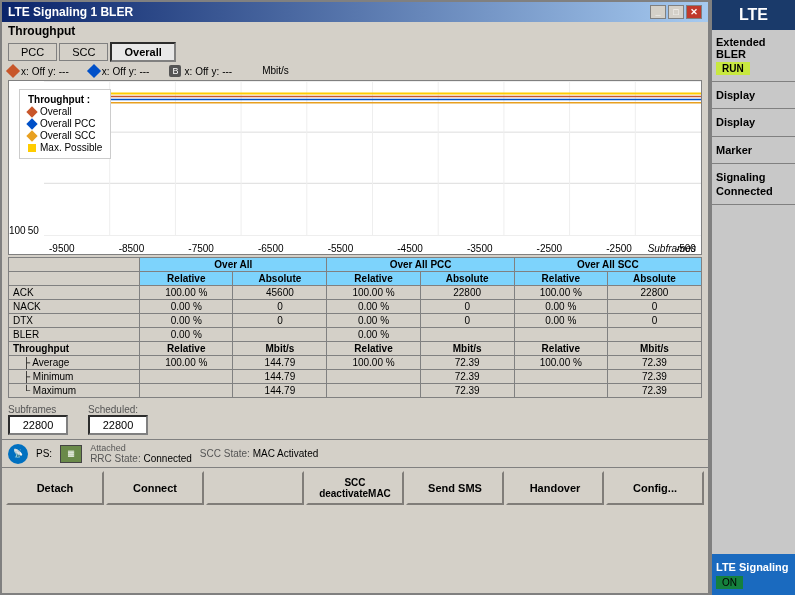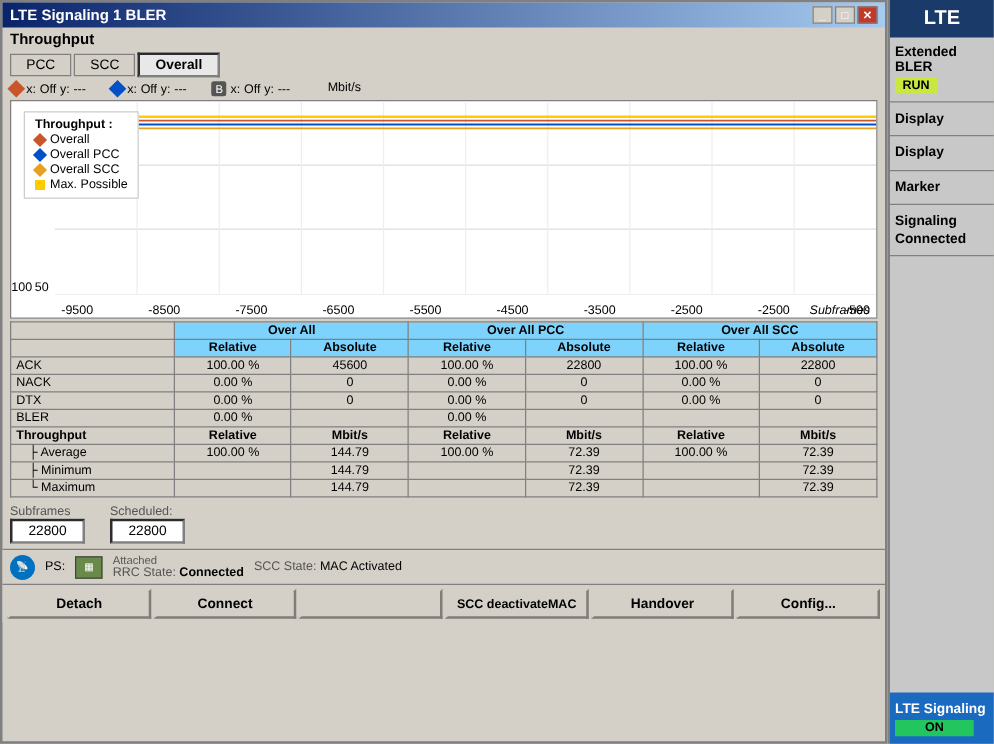--- a/index.html
+++ b/index.html
@@ -249,25 +249,25 @@
       margin-top: 2px;
     }
 
     .lte-signaling-section {
       background: #1a6abf;
       padding: 6px 4px;
       margin-top: auto;
     }
     .lte-sig-label { font-size: 11px; font-weight: bold; color: white; line-height: 1.3; }
     .on-badge {
-      background: #22c55e;
+      background: #15803d;
       color: #000;
       font-size: 10px;
-      font-weight: bold;
-      padding: 1px 24px;
+      font-weight: normal;
+      padding: 1px 6px;
       display: inline-block;
       margin-top: 2px;
     }
 
     
     .chart-svg {
       position: absolute;
       top: 0; left: 35px; right: 0; bottom: 18px;
     }
 
@@ -510,34 +510,35 @@
       <span style="font-size:8px;">📡</span>
     </div>
     <span>PS:</span>
     <div style="width:22px;height:18px;background:#6a8a4a;border:1px solid #444;display:flex;align-items:center;justify-content:center;">
       <span style="color:white;font-size:8px;">▦</span>
     </div>
     <div style="display:flex;flex-direction:column;">
       <span style="font-size:9px;color:#555;">Attached</span>
       <span>
         <span style="color:#555;">RRC State:</span>
-        <span style="font-weight:bold;">Connected</span>
+        <span style="font-weight:normal;">Connected</span>
       </span>
     </div>
     <span>
       <span style="color:#555;">SCC State:</span>
       <span>MAC Activated</span>
     </span>
   </div>
 
   <div class="action-bar">
     <button class="action-btn">Detach</button>
     <button class="action-btn">Connect</button>
     <button class="action-btn"></button>
     <button class="action-btn" style="font-size:10px;">SCC deactivateMAC</button>
+    <button class="action-btn">Send SMS</button>
     <button class="action-btn">Handover</button>
     <button class="action-btn">Config...</button>
   </div>
 
 </div>
 
 <div class="right-sidebar" style="display: flex; flex-direction: column;">
   <div class="sidebar-header">LTE</div>
 
   <div class="bler-section">

